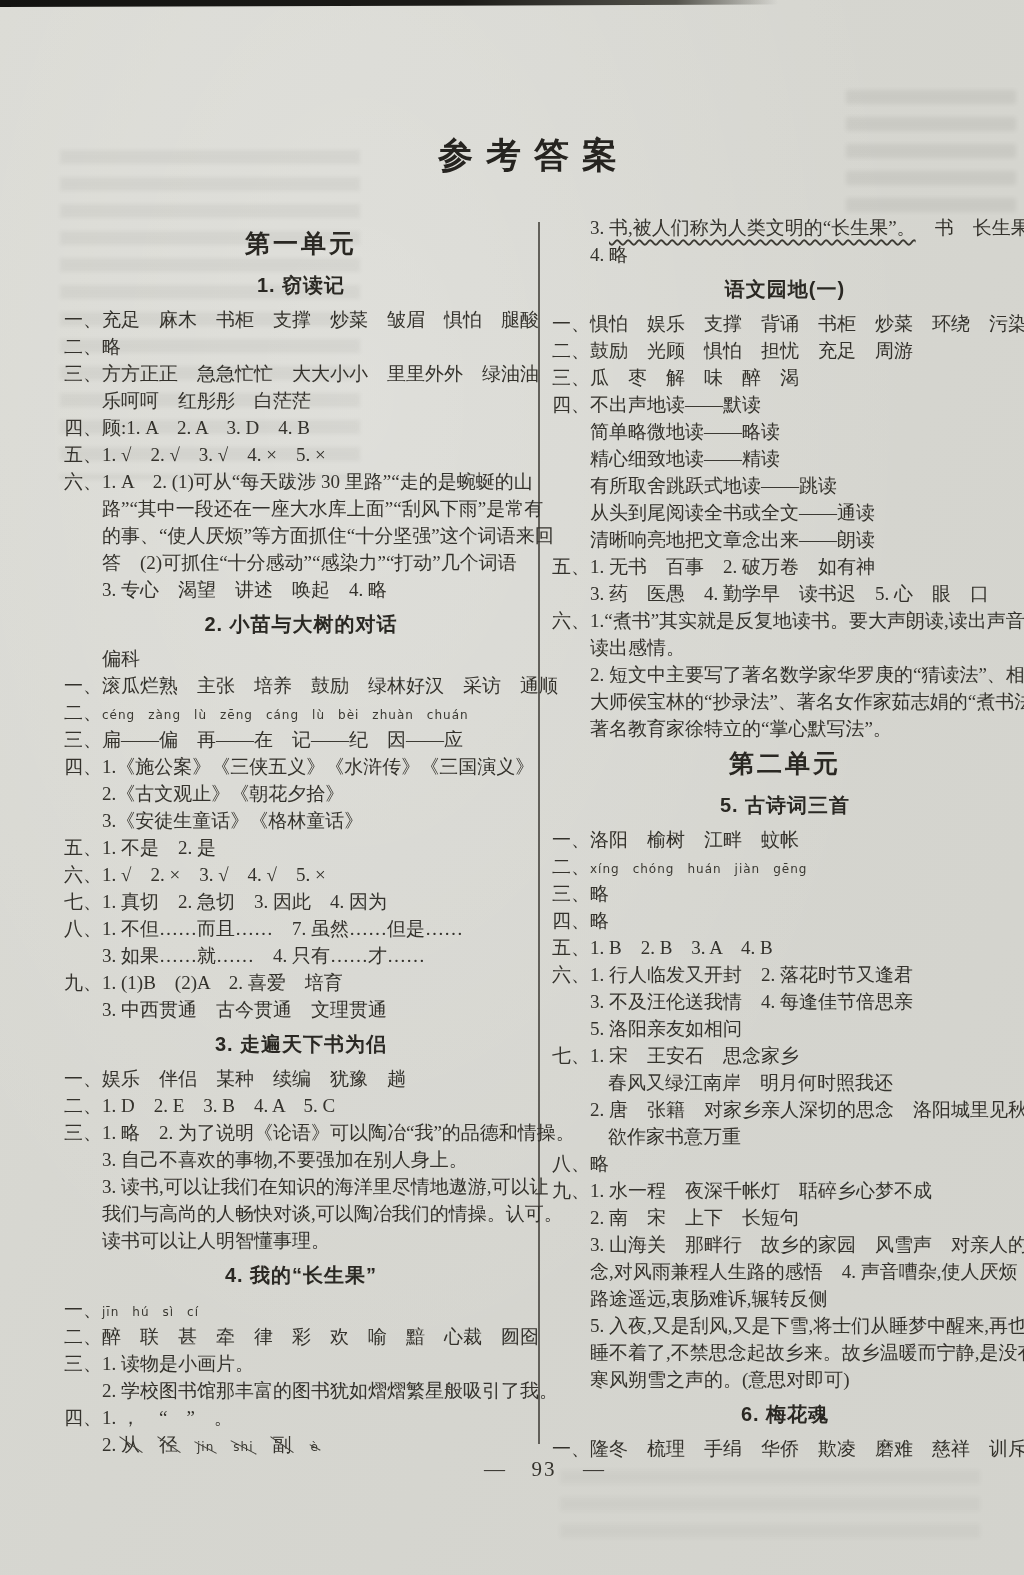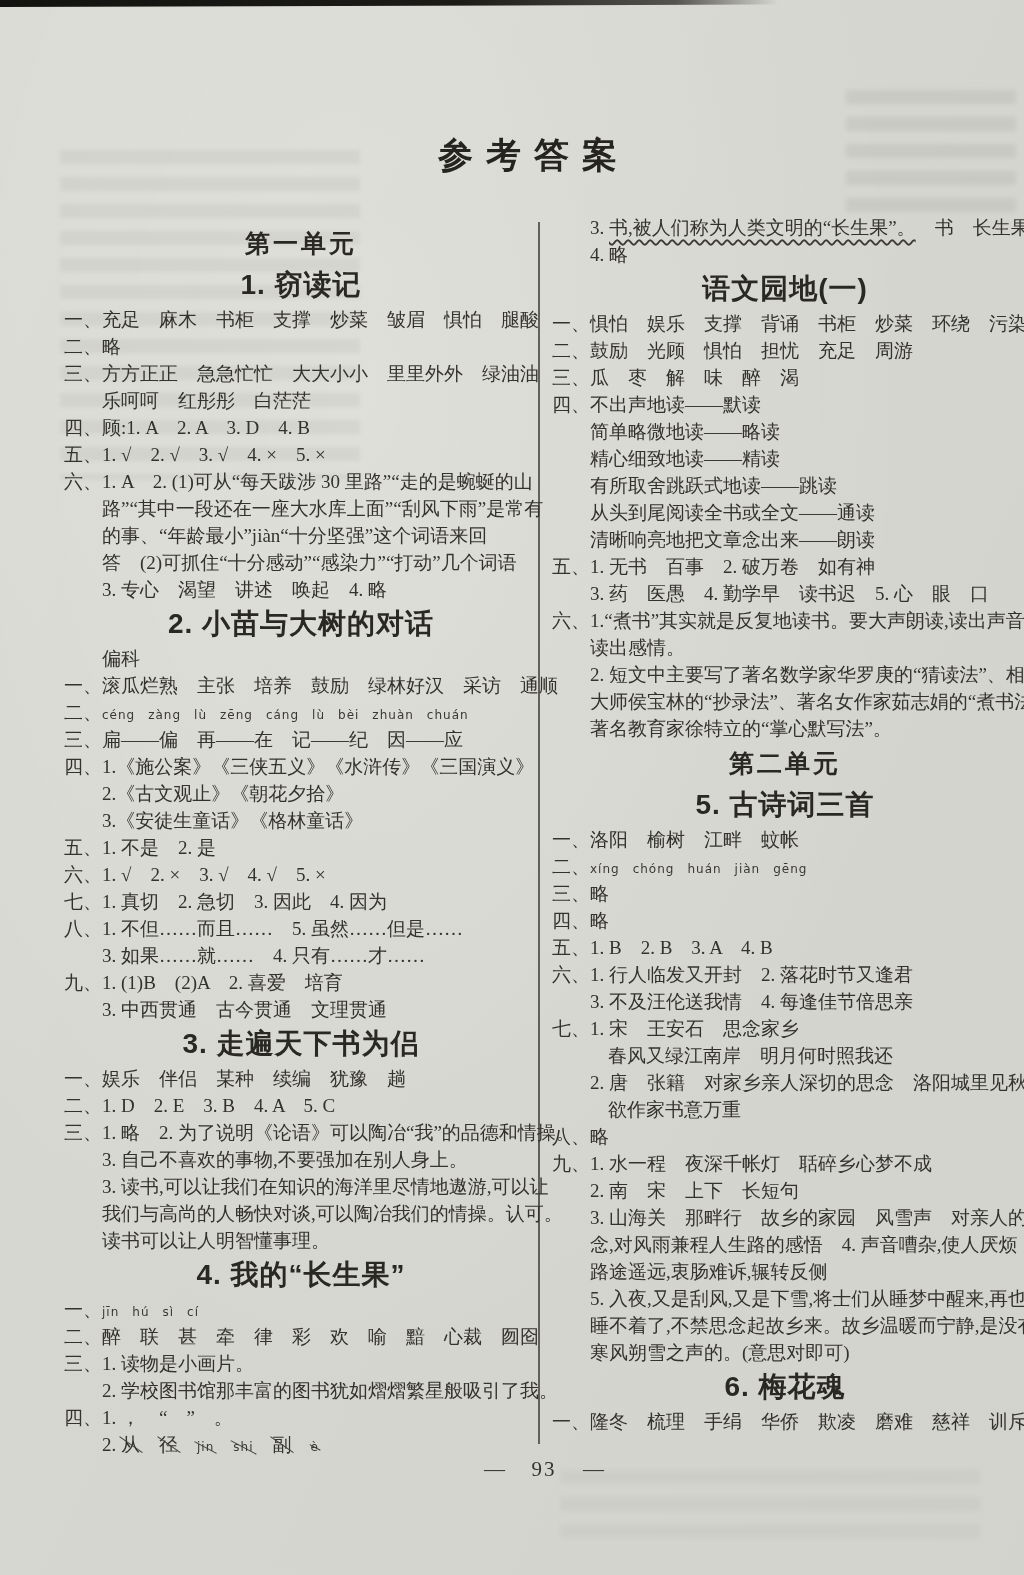--- a/index.html
+++ b/index.html
@@ -38,21 +38,21 @@
   #col-right{left:552px;top:214px;width:466px;}
 
   .unit-heading{
     height:42px;line-height:42px;text-align:center;
     font-family:"Liberation Sans","DejaVu Sans",sans-serif;
     font-size:25px;font-weight:700;color:#2a2823;letter-spacing:3px;
   }
   .lesson-heading{
     height:42px;line-height:42px;text-align:center;
     font-family:"Liberation Sans","DejaVu Sans",sans-serif;
-    font-size:28px;font-weight:700;color:#2a2823;letter-spacing:1px;
+    font-size:20px;font-weight:700;color:#2a2823;letter-spacing:1px;
     white-space:nowrap;
   }
   .text-line{
     height:27px;line-height:27px;font-size:19px;
     white-space:nowrap;overflow:visible;color:#34322c;
   }
   .indent1{padding-left:38px;}
   .indent2{padding-left:56px;}
   .pinyin{
     font-family:"DejaVu Sans","Liberation Sans",sans-serif;
@@ -100,35 +100,35 @@
       <div class="unit-heading">第一单元</div>
       <div class="lesson-heading">1. 窃读记</div>
       <div class="text-line"><span>一、充足　麻木　书柜　支撑　炒菜　皱眉　惧怕　腿酸</span></div>
       <div class="text-line"><span>二、略</span></div>
       <div class="text-line"><span>三、方方正正　急急忙忙　大大小小　里里外外　绿油油</span></div>
       <div class="text-line indent1"><span>乐呵呵　红彤彤　白茫茫</span></div>
       <div class="text-line"><span>四、顾:1. A　2. A　3. D　4. B</span></div>
       <div class="text-line"><span>五、1. √　2. √　3. √　4. ×　5. ×</span></div>
       <div class="text-line"><span>六、1. A　2. (1)可从“每天跋涉 30 里路”“走的是蜿蜒的山</span></div>
       <div class="text-line indent1"><span>路”“其中一段还在一座大水库上面”“刮风下雨”是常有</span></div>
-      <div class="text-line indent1"><span>的事、“年龄最小”jiàn“十分坚强”这个词语来回</span></div>
+      <div class="text-line indent1"><span>的事、“使人厌烦”等方面抓住“十分坚强”这个词语来回</span></div>
       <div class="text-line indent1"><span>答　(2)可抓住“十分感动”“感染力”“打动”几个词语</span></div>
       <div class="text-line indent1"><span>3. 专心　渴望　讲述　唤起　4. 略</span></div>
       <div class="lesson-heading">2. 小苗与大树的对话</div>
       <div class="text-line indent1"><span>偏科</span></div>
       <div class="text-line"><span>一、滚瓜烂熟　主张　培养　鼓励　绿林好汉　采访　通顺</span></div>
       <div class="text-line"><span>二、</span><span class="pinyin">céng　zàng　lù　zēng　cáng　lù　bèi　zhuàn　chuán</span></div>
       <div class="text-line"><span>三、扁——偏　再——在　记——纪　因——应</span></div>
       <div class="text-line"><span>四、1.《施公案》《三侠五义》《水浒传》《三国演义》</span></div>
       <div class="text-line indent1"><span>2.《古文观止》《朝花夕拾》</span></div>
       <div class="text-line indent1"><span>3.《安徒生童话》《格林童话》</span></div>
       <div class="text-line"><span>五、1. 不是　2. 是</span></div>
       <div class="text-line"><span>六、1. √　2. ×　3. √　4. √　5. ×</span></div>
       <div class="text-line"><span>七、1. 真切　2. 急切　3. 因此　4. 因为</span></div>
-      <div class="text-line"><span>八、1. 不但……而且……　5. 虽然……但是……</span></div>
+      <div class="text-line"><span>八、1. 不但……而且……　7. 虽然……但是……</span></div>
       <div class="text-line indent1"><span>3. 如果……就……　4. 只有……才……</span></div>
       <div class="text-line"><span>九、1. (1)B　(2)A　2. 喜爱　培育</span></div>
       <div class="text-line indent1"><span>3. 中西贯通　古今贯通　文理贯通</span></div>
       <div class="lesson-heading">3. 走遍天下书为侣</div>
       <div class="text-line"><span>一、娱乐　伴侣　某种　续编　犹豫　趟</span></div>
       <div class="text-line"><span>二、1. D　2. E　3. B　4. A　5. C</span></div>
       <div class="text-line"><span>三、1. 略　2. 为了说明《论语》可以陶冶“我”的品德和情操。</span></div>
       <div class="text-line indent1"><span>3. 自己不喜欢的事物,不要强加在别人身上。</span></div>
       <div class="text-line indent1"><span>3. 读书,可以让我们在知识的海洋里尽情地遨游,可以让</span></div>
       <div class="text-line indent1"><span>我们与高尚的人畅快对谈,可以陶冶我们的情操。认可。</span></div>
@@ -163,20 +163,21 @@
       <div class="text-line indent1"><span>著名教育家徐特立的“掌心默写法”。</span></div>
       <div class="unit-heading">第二单元</div>
       <div class="lesson-heading">5. 古诗词三首</div>
       <div class="text-line"><span>一、洛阳　榆树　江畔　蚊帐</span></div>
       <div class="text-line"><span>二、</span><span class="pinyin">xíng　chóng　huán　jiàn　gēng</span></div>
       <div class="text-line"><span>三、略</span></div>
       <div class="text-line"><span>四、略</span></div>
       <div class="text-line"><span>五、1. B　2. B　3. A　4. B</span></div>
       <div class="text-line"><span>六、1. 行人临发又开封　2. 落花时节又逢君</span></div>
       <div class="text-line indent1"><span>3. 不及汪伦送我情　4. 每逢佳节倍思亲</span></div>
+      <div class="text-line indent1"><span>5. 洛阳亲友如相问</span></div>
       <div class="text-line"><span>七、1. 宋　王安石　思念家乡</span></div>
       <div class="text-line indent2"><span>春风又绿江南岸　明月何时照我还</span></div>
       <div class="text-line indent1"><span>2. 唐　张籍　对家乡亲人深切的思念　洛阳城里见秋风</span></div>
       <div class="text-line indent2"><span>欲作家书意万重</span></div>
       <div class="text-line"><span>八、略</span></div>
       <div class="text-line"><span>九、1. 水一程　夜深千帐灯　聒碎乡心梦不成</span></div>
       <div class="text-line indent1"><span>2. 南　宋　上下　长短句</span></div>
       <div class="text-line indent1"><span>3. 山海关　那畔行　故乡的家园　风雪声　对亲人的思</span></div>
       <div class="text-line indent1"><span>念,对风雨兼程人生路的感悟　4. 声音嘈杂,使人厌烦</span></div>
       <div class="text-line indent1"><span>路途遥远,衷肠难诉,辗转反侧</span></div>

